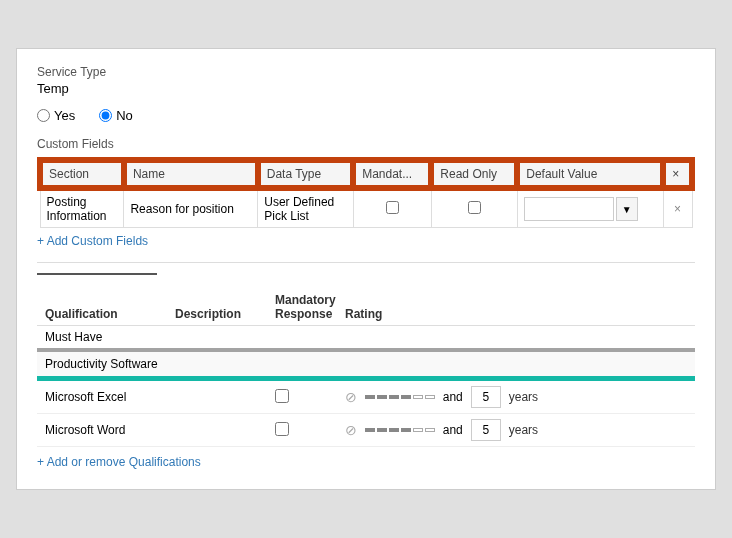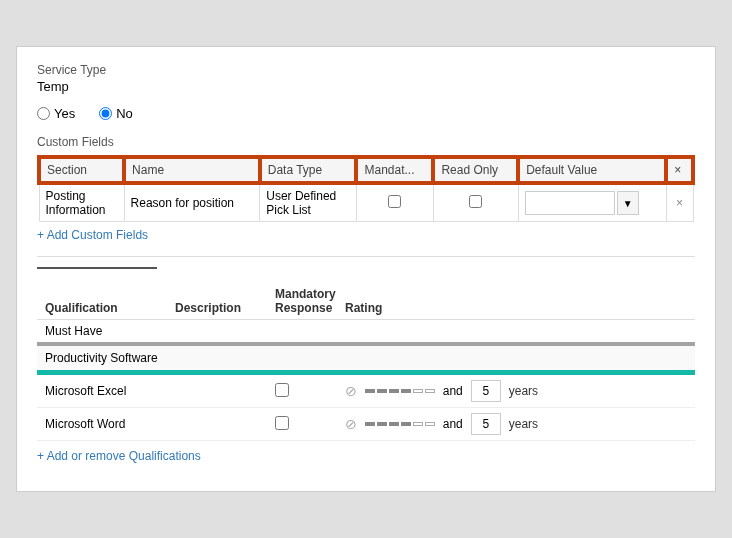--- a/index.html
+++ b/index.html
@@ -10,21 +10,21 @@
       display: flex;
       justify-content: center;
       align-items: center;
       min-height: 100vh;
       background: #e0e0e0;
     }
     .container {
       width: 700px;
       background: #fff;
       border: 1px solid #ccc;
-      padding: 16px 20px 28px 20px;
+      padding: 16px 20px 20px 20px;
     }
     .field-label {
       color: #555;
       font-size: 12px;
       margin-bottom: 2px;
     }
     .field-value {
       font-size: 13px;
       margin-bottom: 12px;
     }
@@ -57,21 +57,21 @@
       color: #555;
       margin-bottom: 6px;
     }
     .cf-table {
       width: 100%;
       border-collapse: collapse;
       font-size: 12px;
     }
     .cf-table th {
       background: #f5f5f5;
-      border: 4px solid #c2410c;
+      border: 6px solid #c2410c;
       padding: 4px 6px;
       text-align: left;
       font-weight: normal;
       color: #444;
     }
     .cf-table td {
       border: 1px solid #ddd;
       padding: 4px 6px;
       vertical-align: middle;
     }

